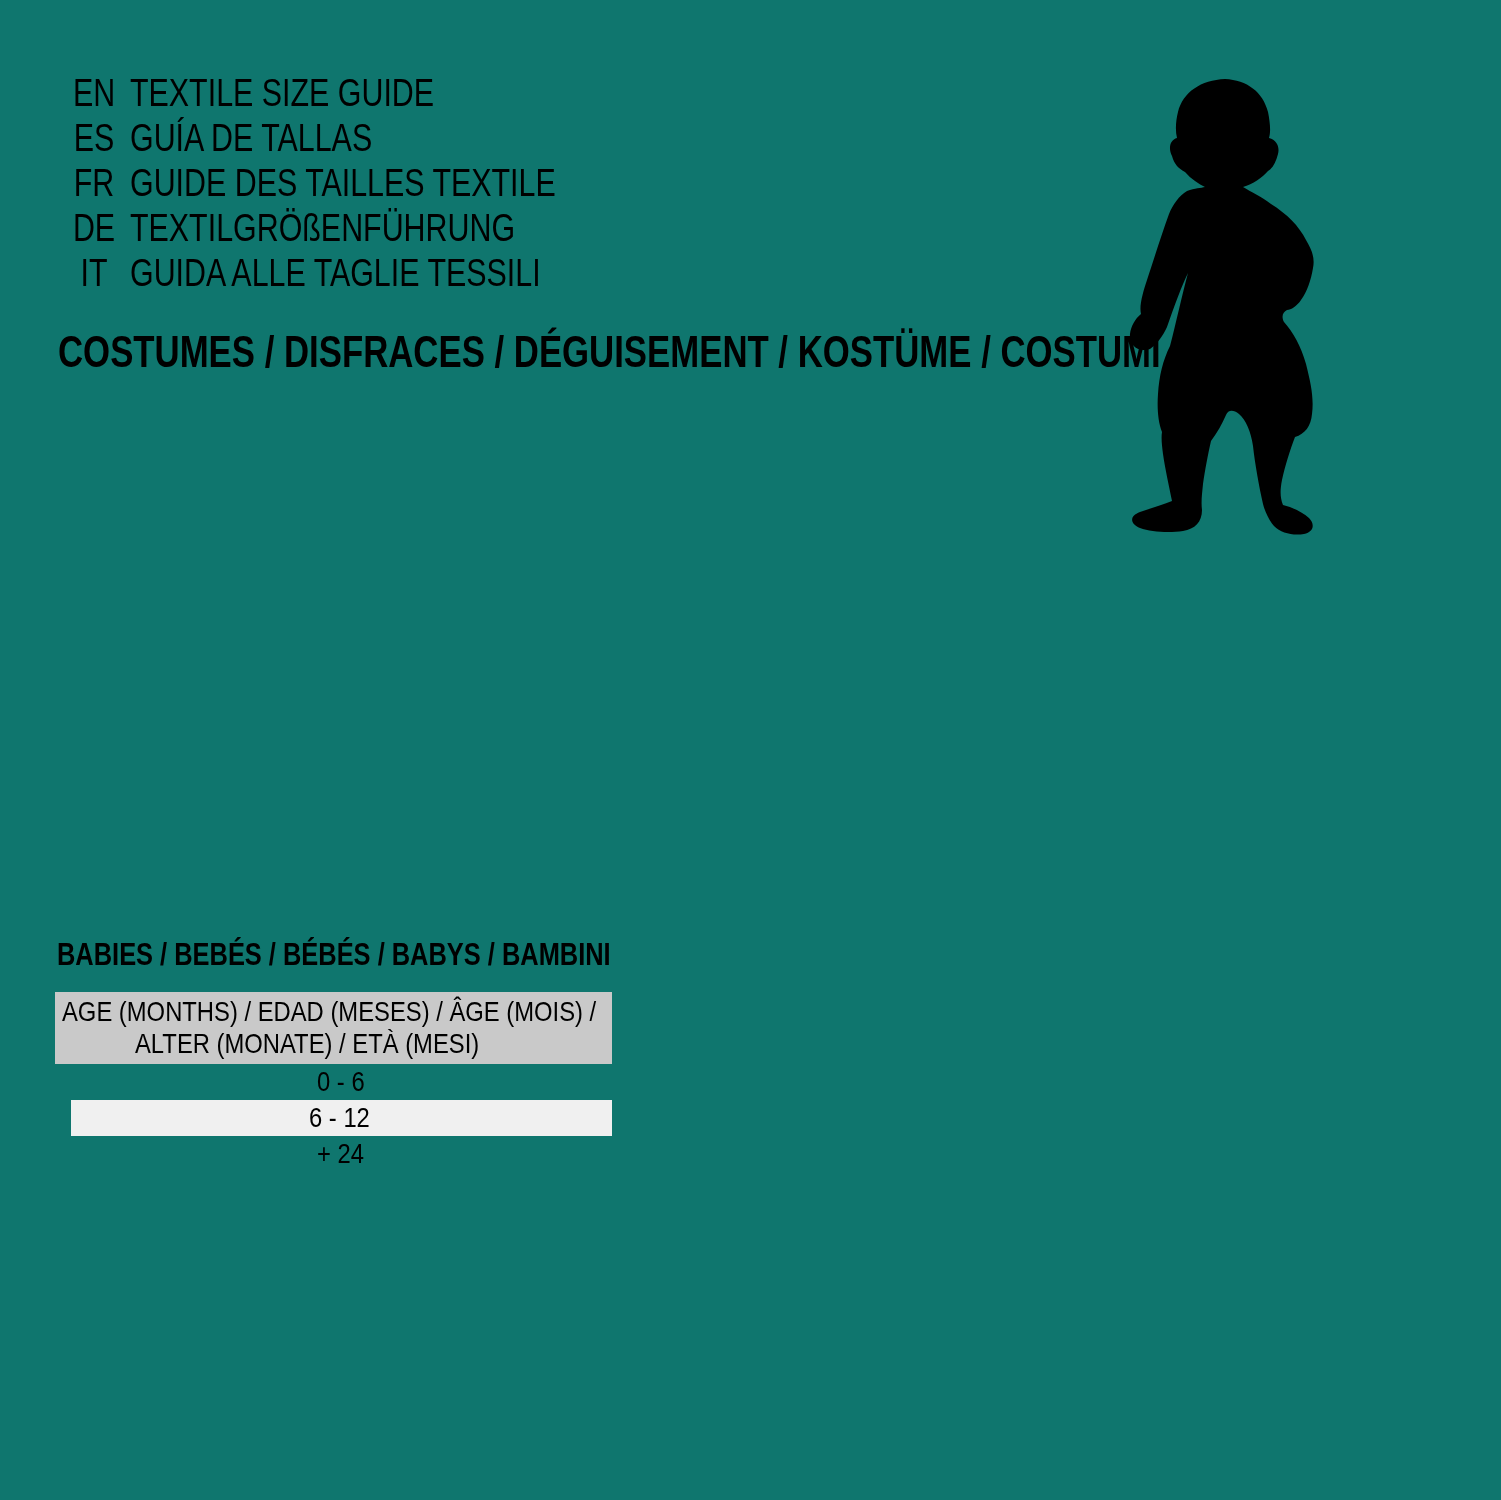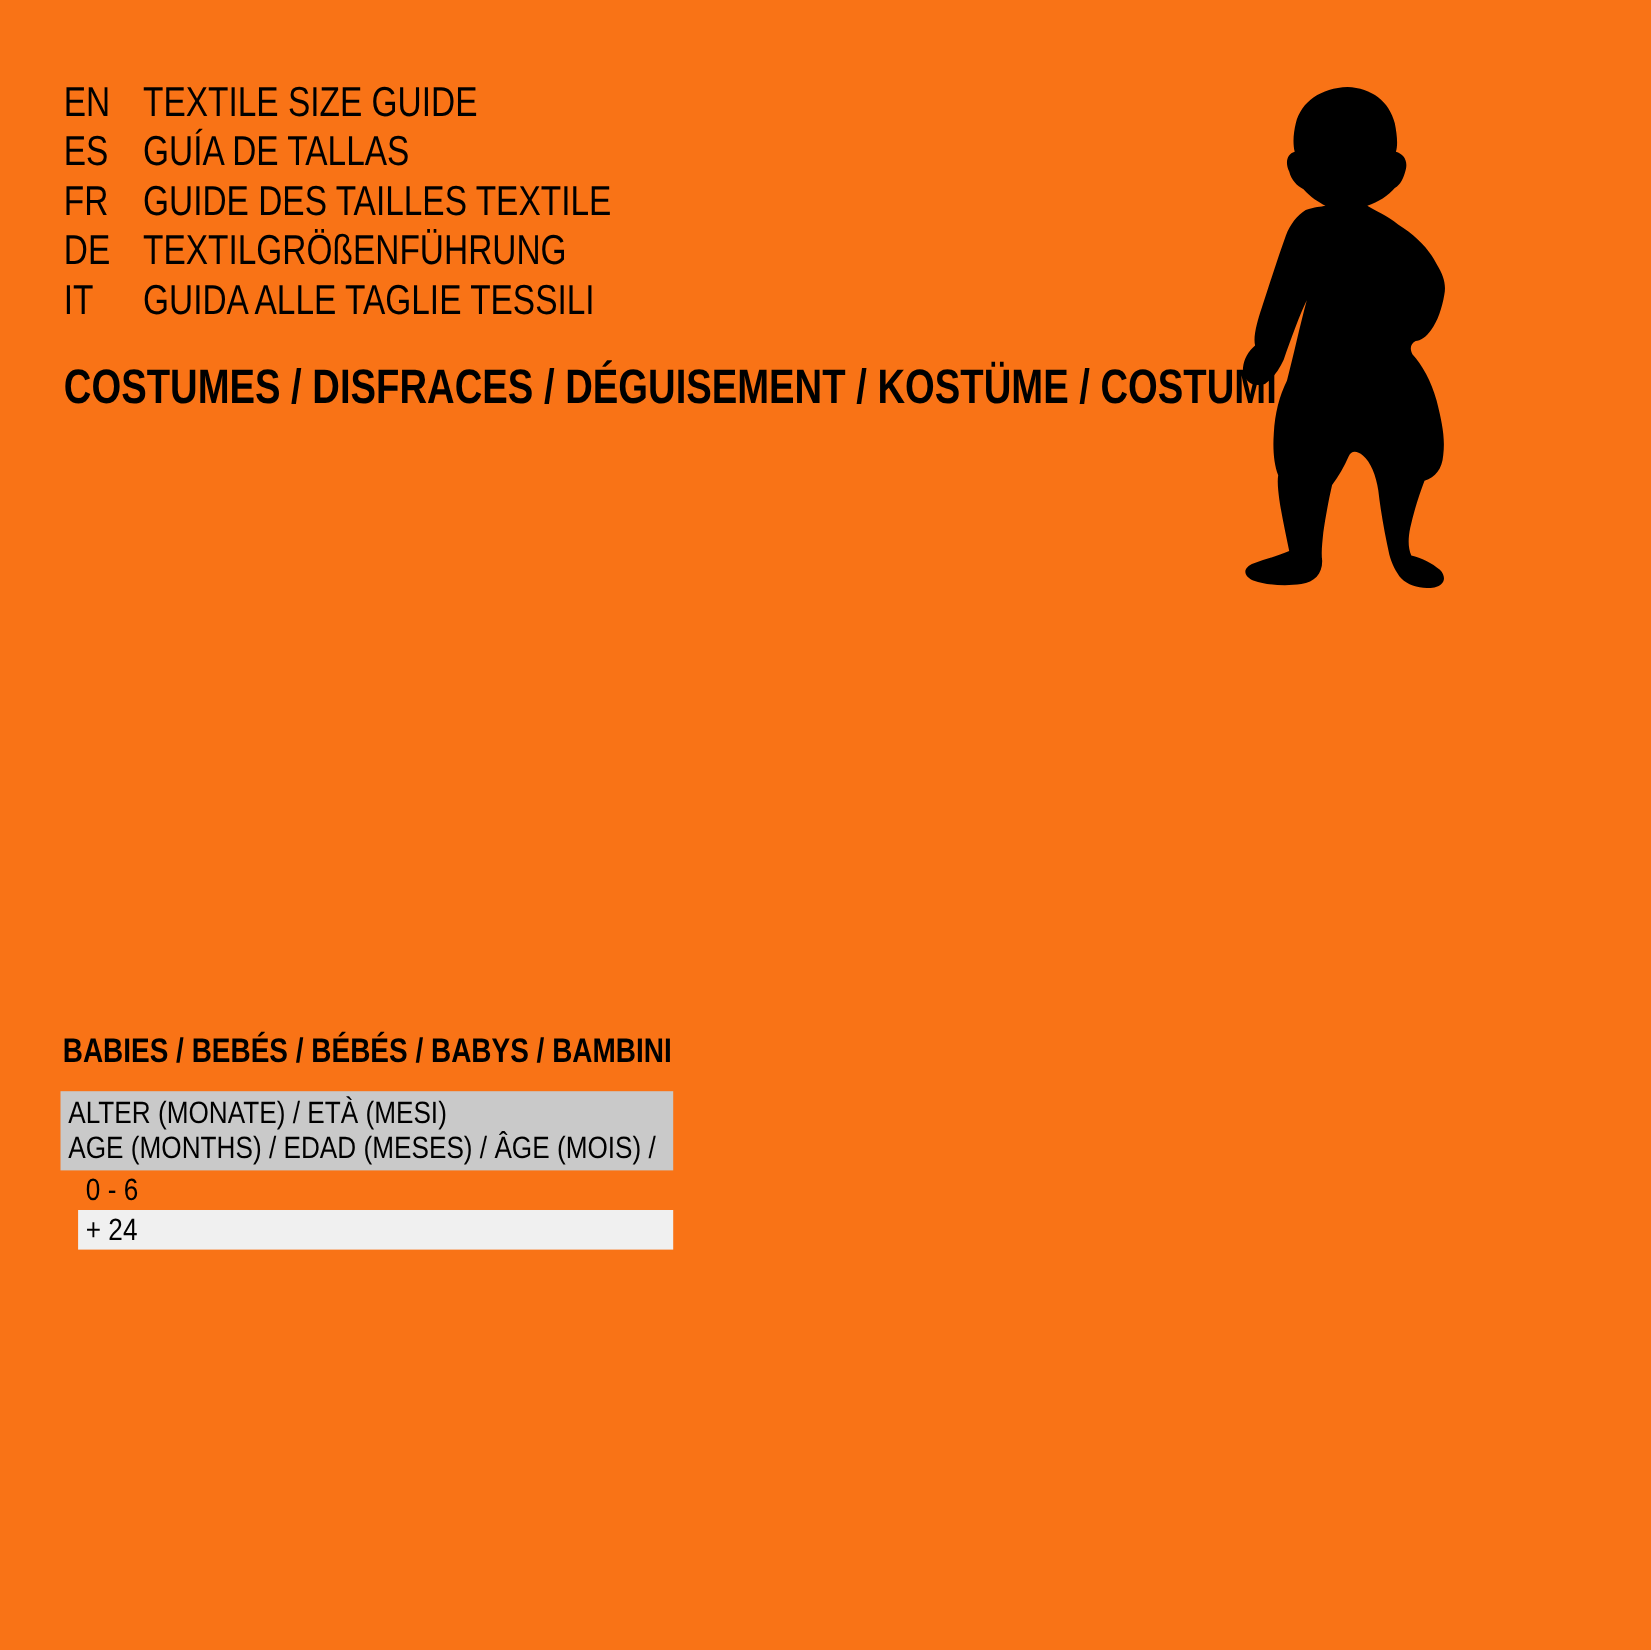--- a/index.html
+++ b/index.html
@@ -4,21 +4,21 @@
 <style>
   * { margin: 0; padding: 0; box-sizing: border-box; }
   html, body { background: #ffffff; }
   body {
     width: 1501px; height: 1500px;
     position: relative;
     overflow: hidden;
     font-family: "Liberation Sans", sans-serif;
     color: #000000;
   }
-  .page { position: absolute; inset: 0; background: #f97316; }
+  .page { position: absolute; inset: 0; background: #0f766e; text-align: center; }
   .cnd79 { display: inline-block; transform: scaleX(0.79); transform-origin: 0 50%; white-space: nowrap; }
   .cnd82 { display: inline-block; transform: scaleX(0.82); transform-origin: 0 50%; white-space: nowrap; }
   .cnd85 { display: inline-block; transform: scaleX(0.85); transform-origin: 0 50%; white-space: nowrap; }
 
   
   .lang-list {
     position: absolute; left: 58px; top: 71px;
     font-size: 38px; line-height: 45px; font-weight: normal;
   }
   .lang-row { display: flex; transform: scaleX(0.80); transform-origin: 0 50%; white-space: nowrap; }
@@ -143,29 +143,32 @@
     </svg>
   </div>
 
   <h2 class="section-heading">
     <span class="cnd82">BABIES / BEBÉS / BÉBÉS / BABYS / BAMBINI</span>
   </h2>
 
   <div class="size-table">
     <div class="thead">
       <div>
-        <span class="cnd85">ALTER (MONATE) / ETÀ (MESI)</span>
+        <span class="cnd85">AGE (MONTHS) / EDAD (MESES) / ÂGE (MOIS) /</span>
       </div>
       <div>
-        <span class="cnd85">AGE (MONTHS) / EDAD (MESES) / ÂGE (MOIS) /</span>
+        <span class="cnd85">ALTER (MONATE) / ETÀ (MESI)</span>
       </div>
     </div>
     <div class="tbody">
       <div class="trow">
         <span class="cnd85">0 - 6</span>
+      </div>
+      <div class="trow">
+        <span class="cnd85">6 - 12</span>
       </div>
       <div class="trow">
         <span class="cnd85">+ 24</span>
       </div>
     </div>
   </div>
 
 </div>
 
 </body></html>

